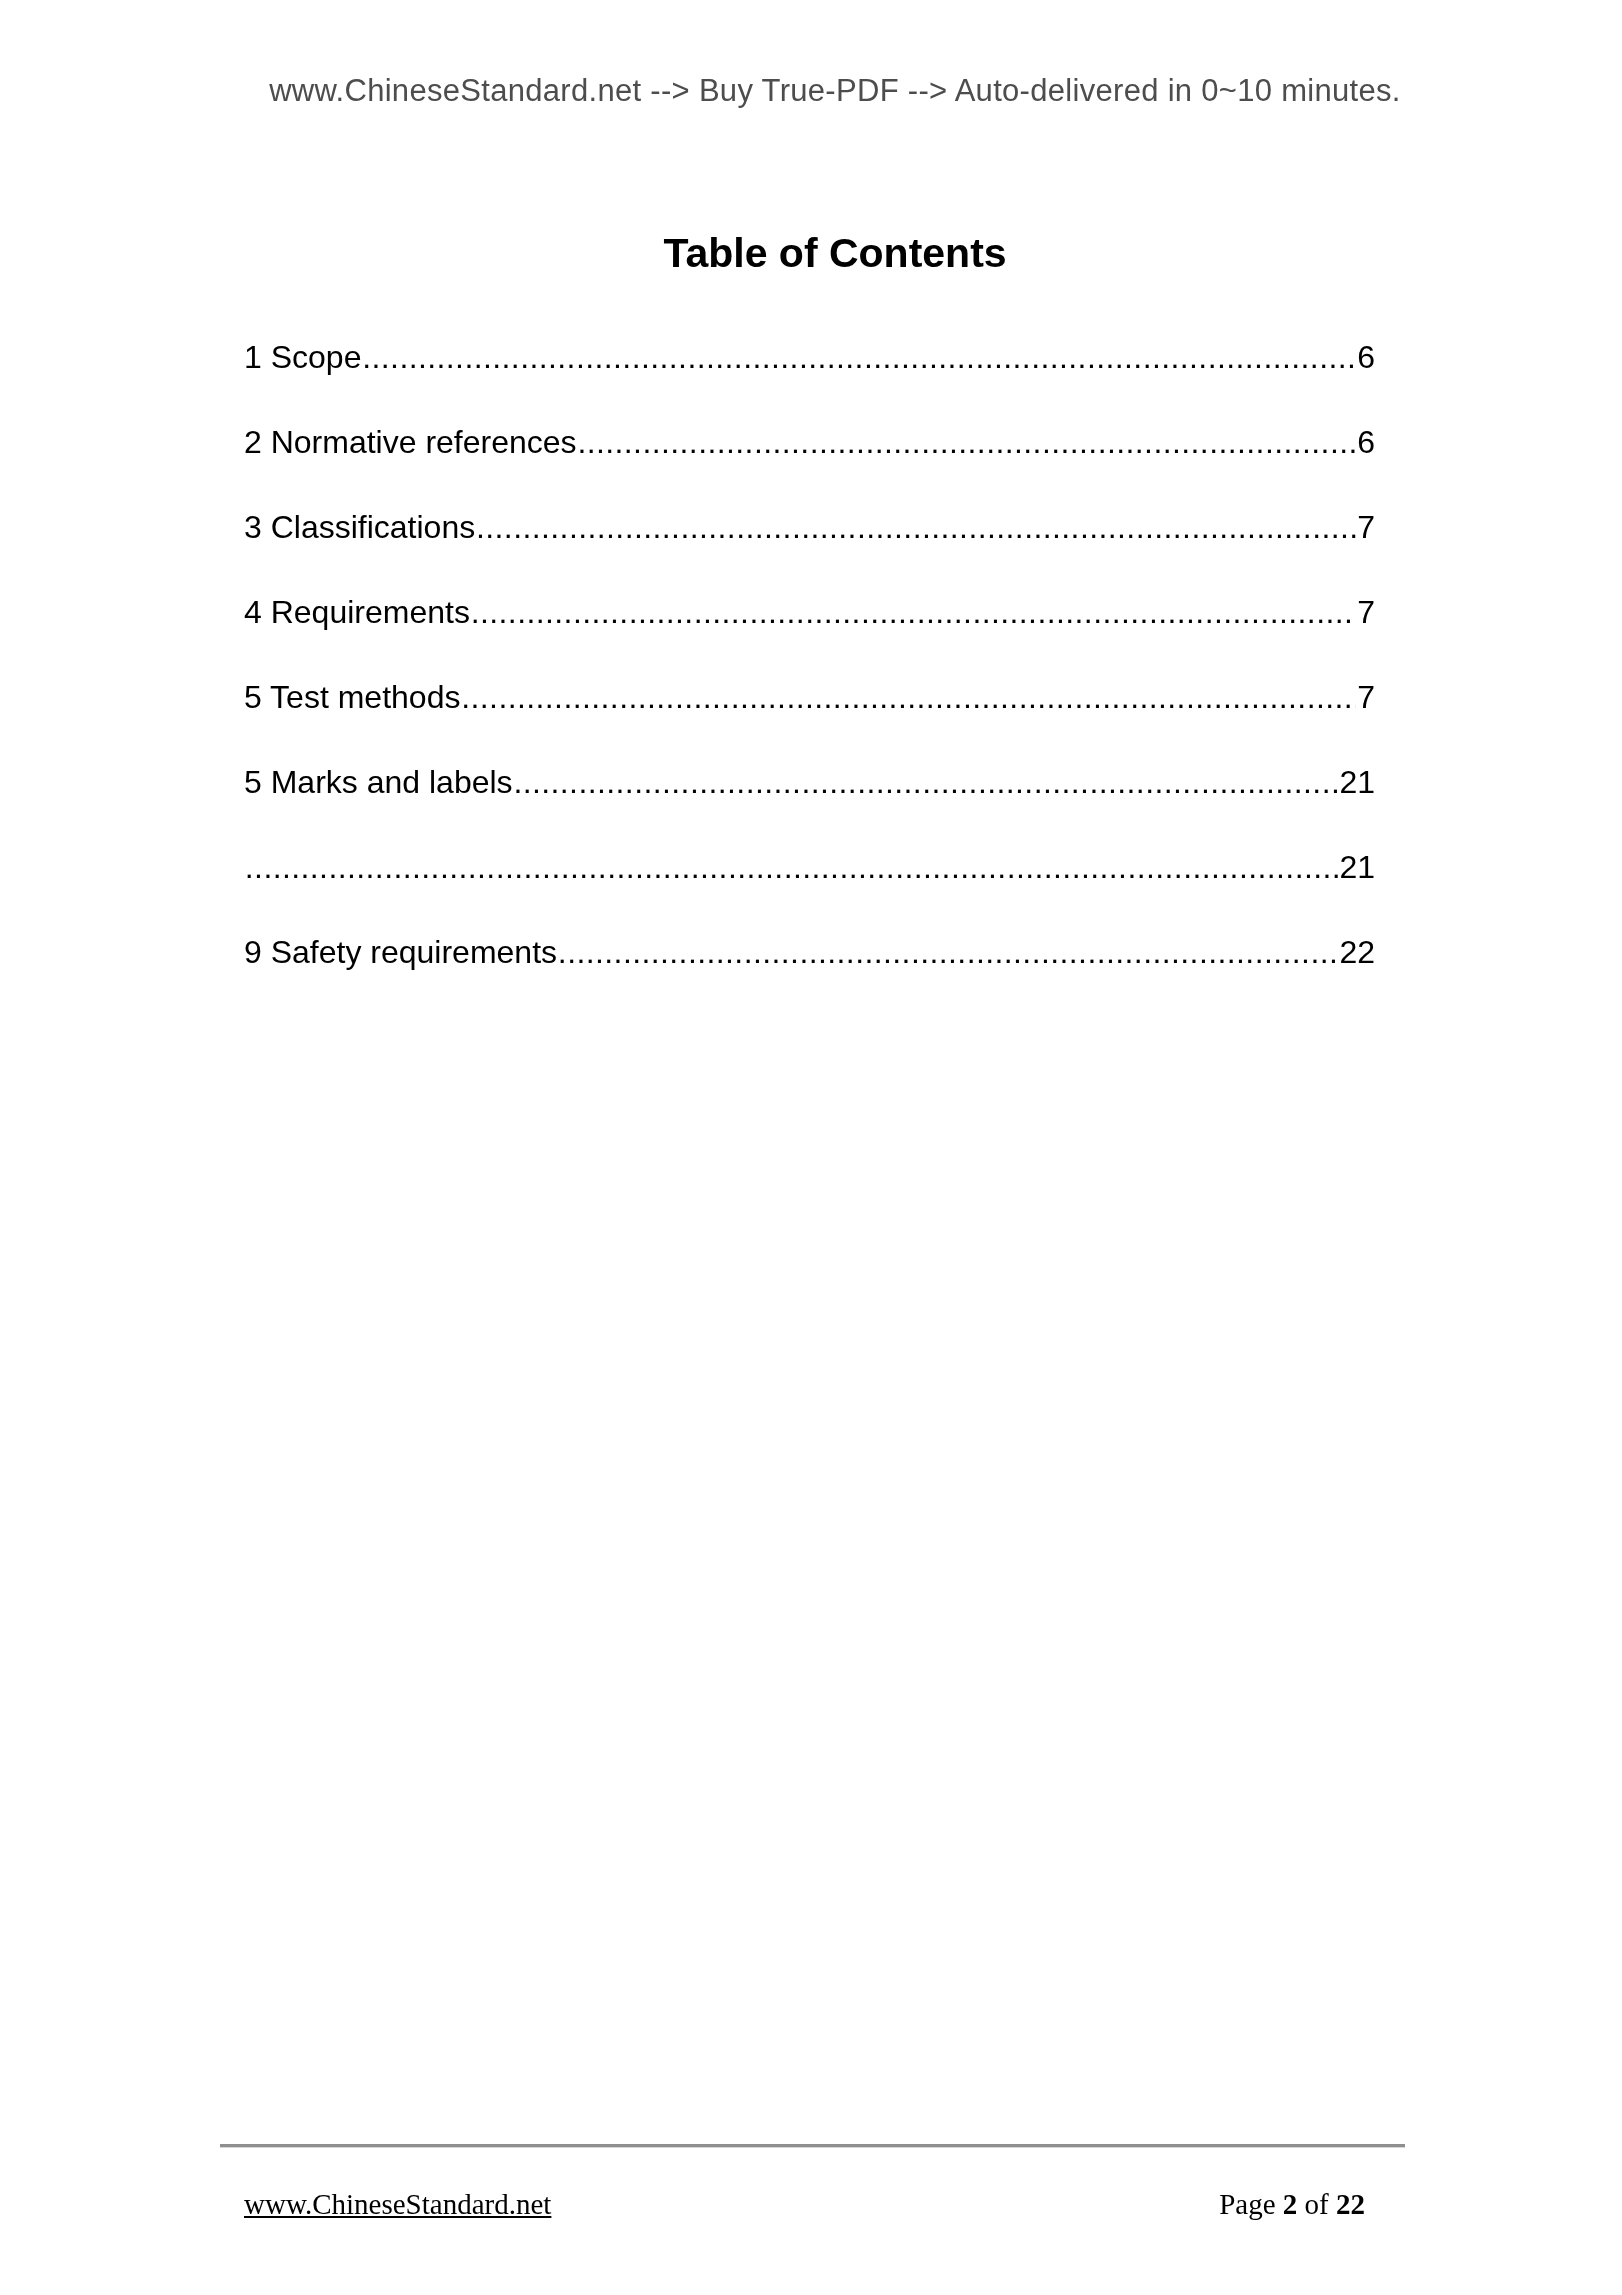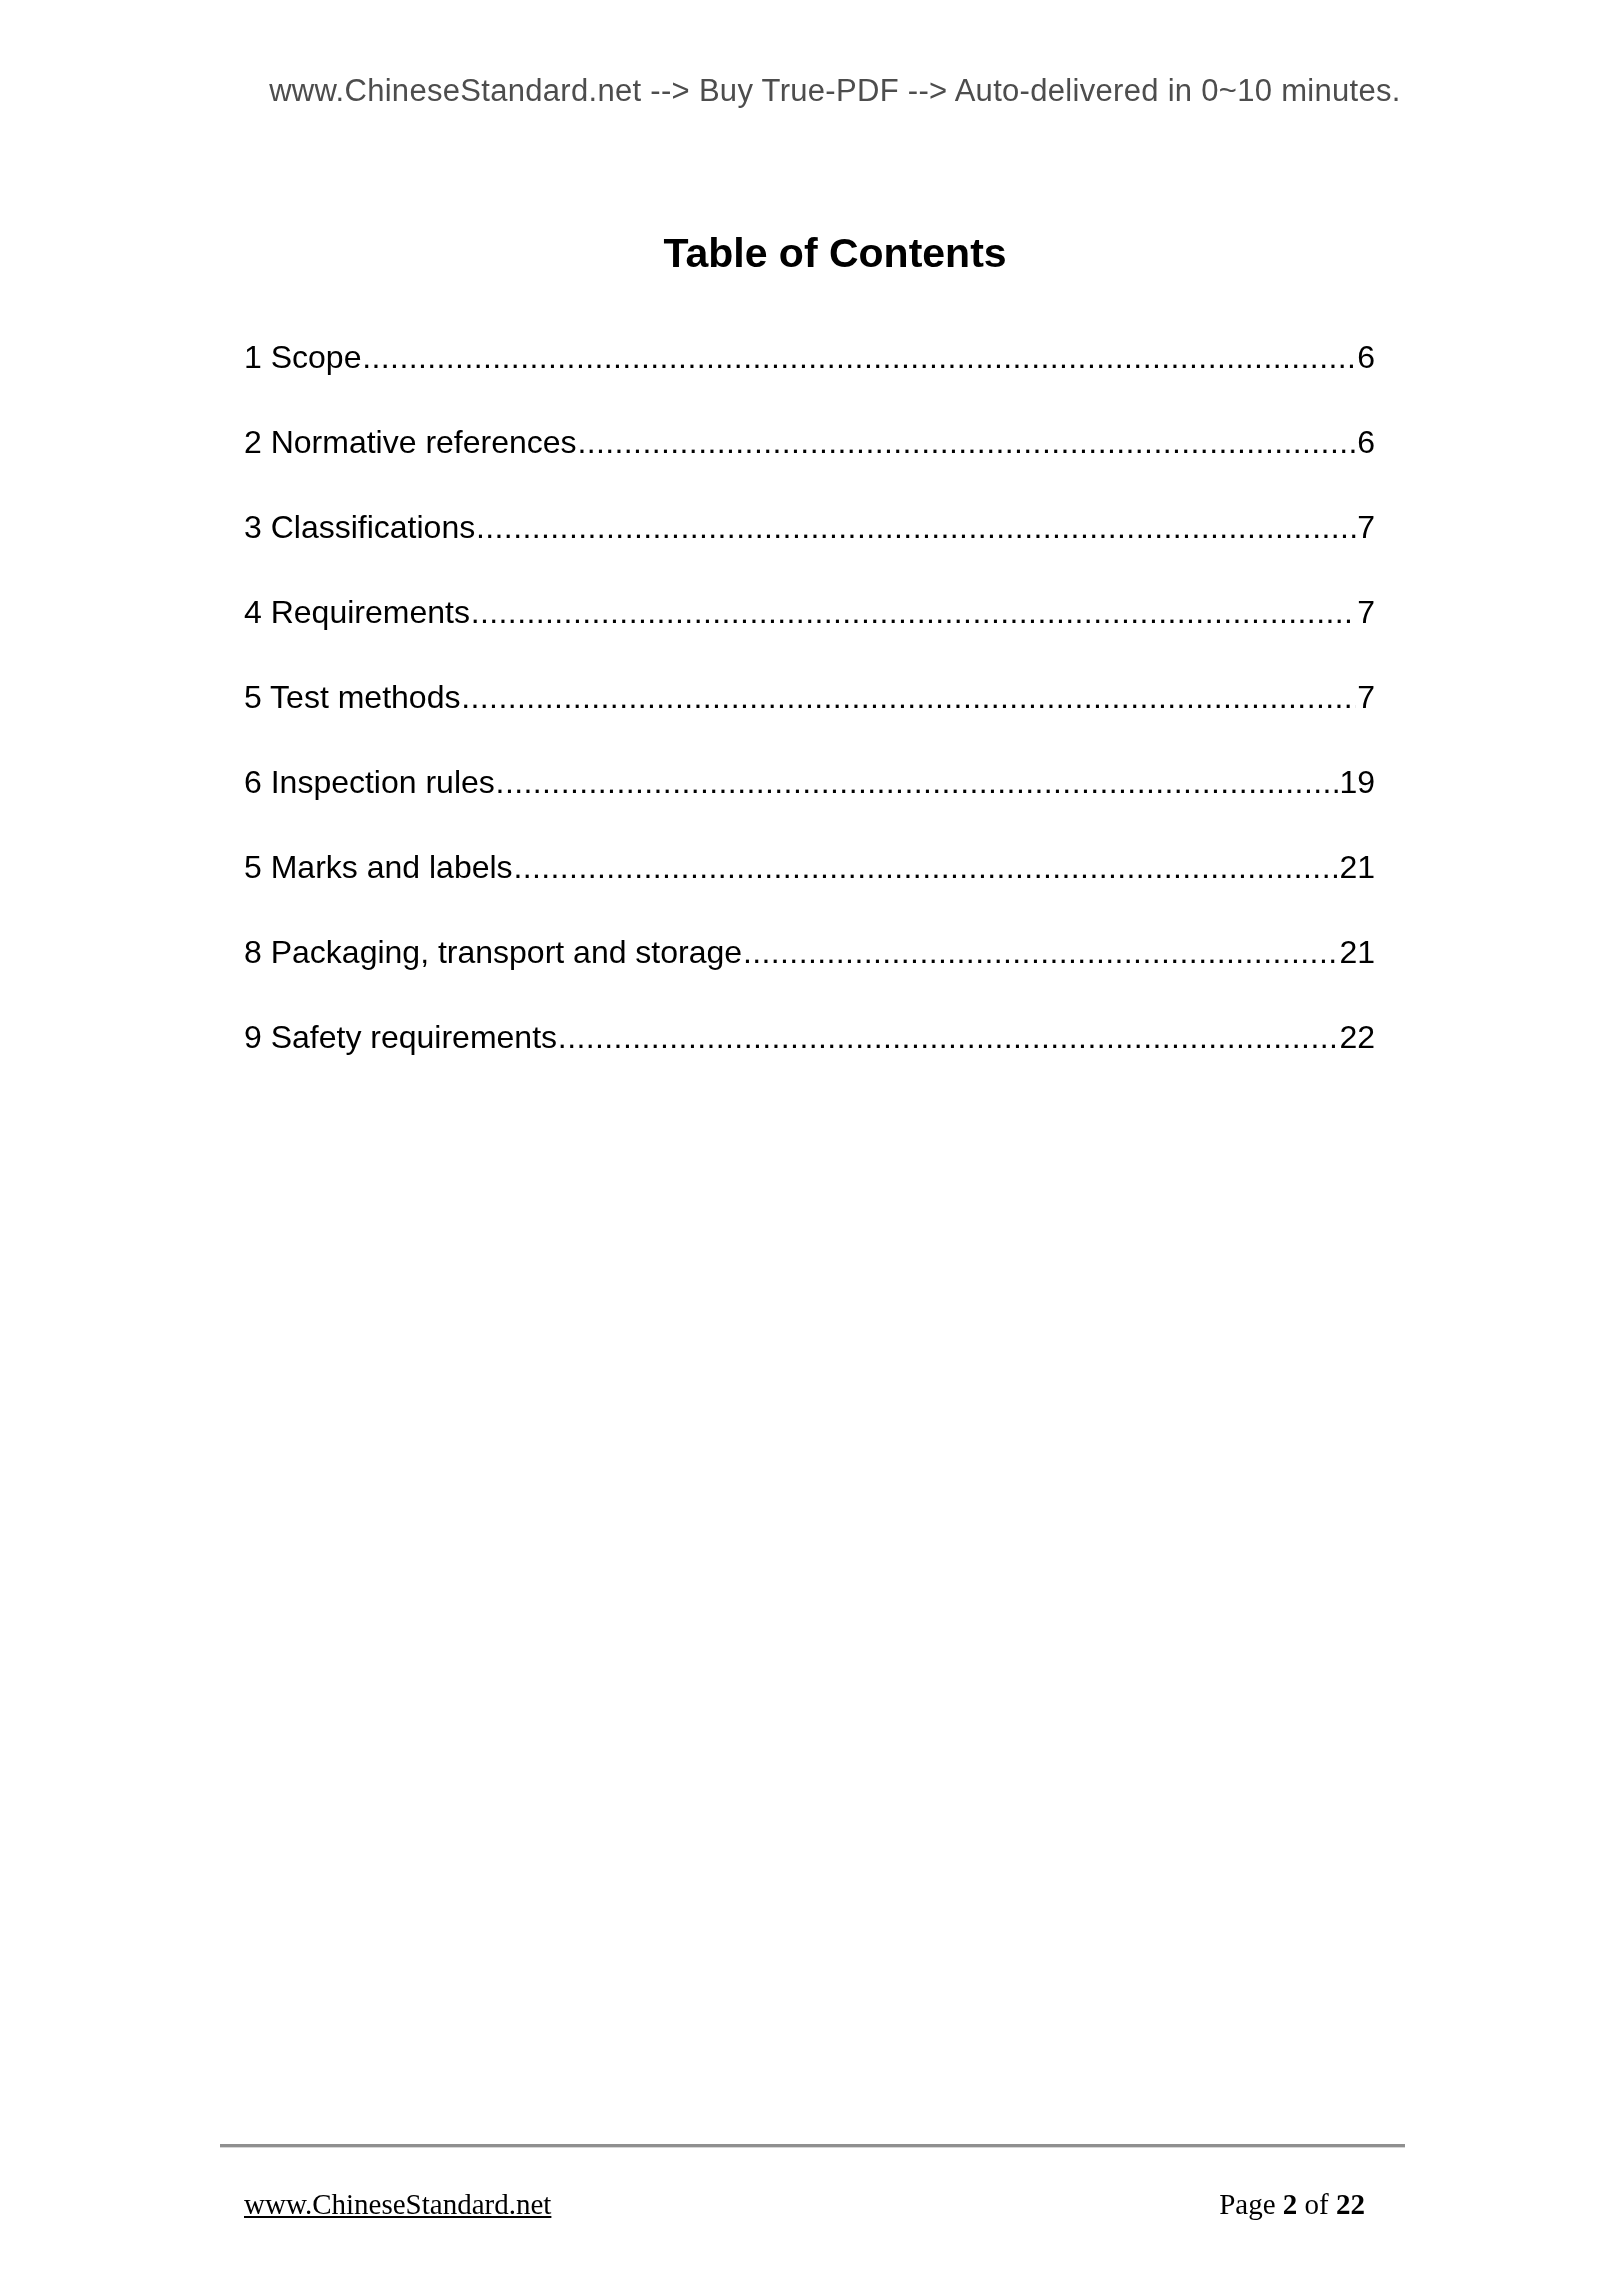--- a/index.html
+++ b/index.html
@@ -141,34 +141,28 @@
         <span class="toc-dots"></span>
         <span class="toc-page">7</span>
       </div>
 
       <div class="toc-entry">
         <span class="toc-label">5 Test methods</span>
         <span class="toc-dots"></span>
         <span class="toc-page">7</span>
       </div>
 
-      <div class="toc-entry">
-        <span class="toc-label">6 Inspection rules</span>
-        <span class="toc-dots"></span>
-        <span class="toc-page">19</span>
-      </div>
 
       <div class="toc-entry">
         <span class="toc-label">5 Marks and labels</span>
         <span class="toc-dots"></span>
         <span class="toc-page">21</span>
       </div>
 
       <div class="toc-entry">
-        <span class="toc-label">8 Packaging, transport and storage</span>
         <span class="toc-dots"></span>
         <span class="toc-page">21</span>
       </div>
 
       <div class="toc-entry">
         <span class="toc-label">9 Safety requirements</span>
         <span class="toc-dots"></span>
         <span class="toc-page">22</span>
       </div>
     </div>

